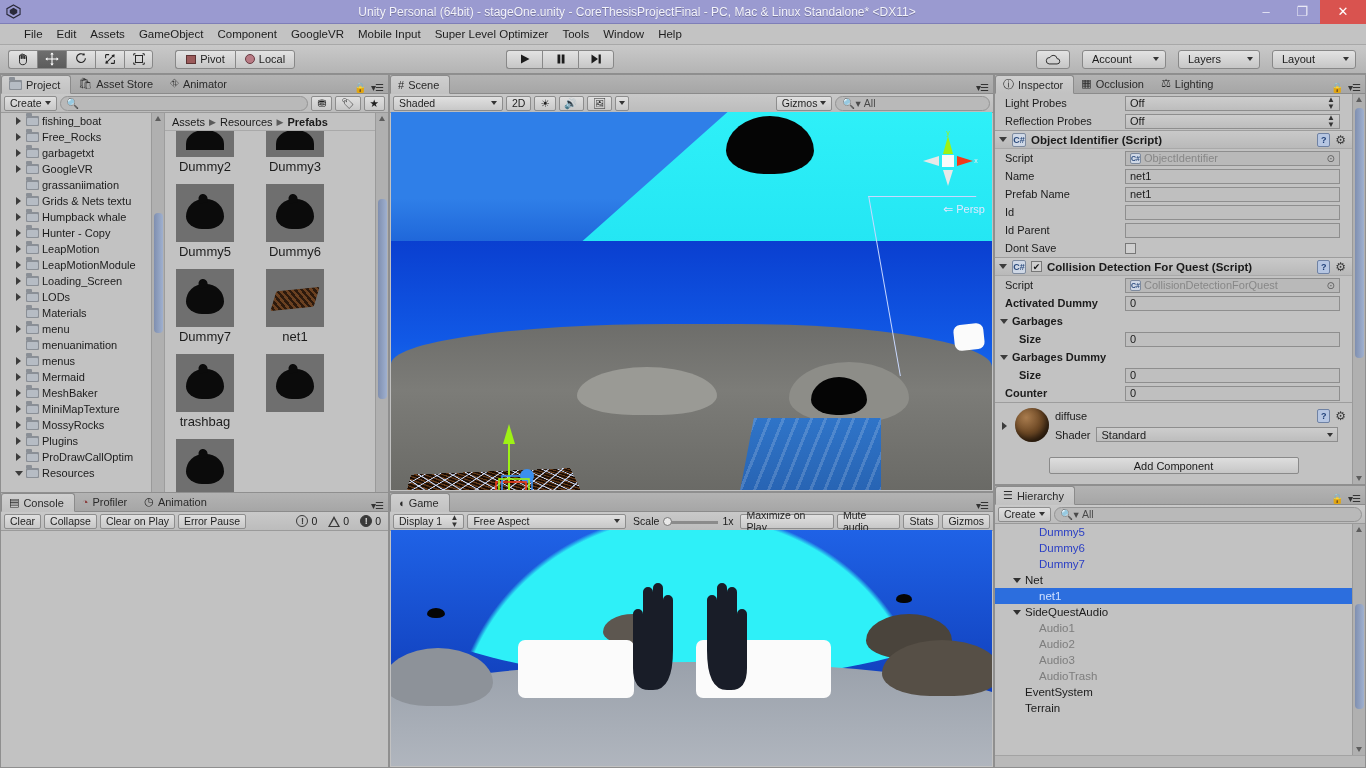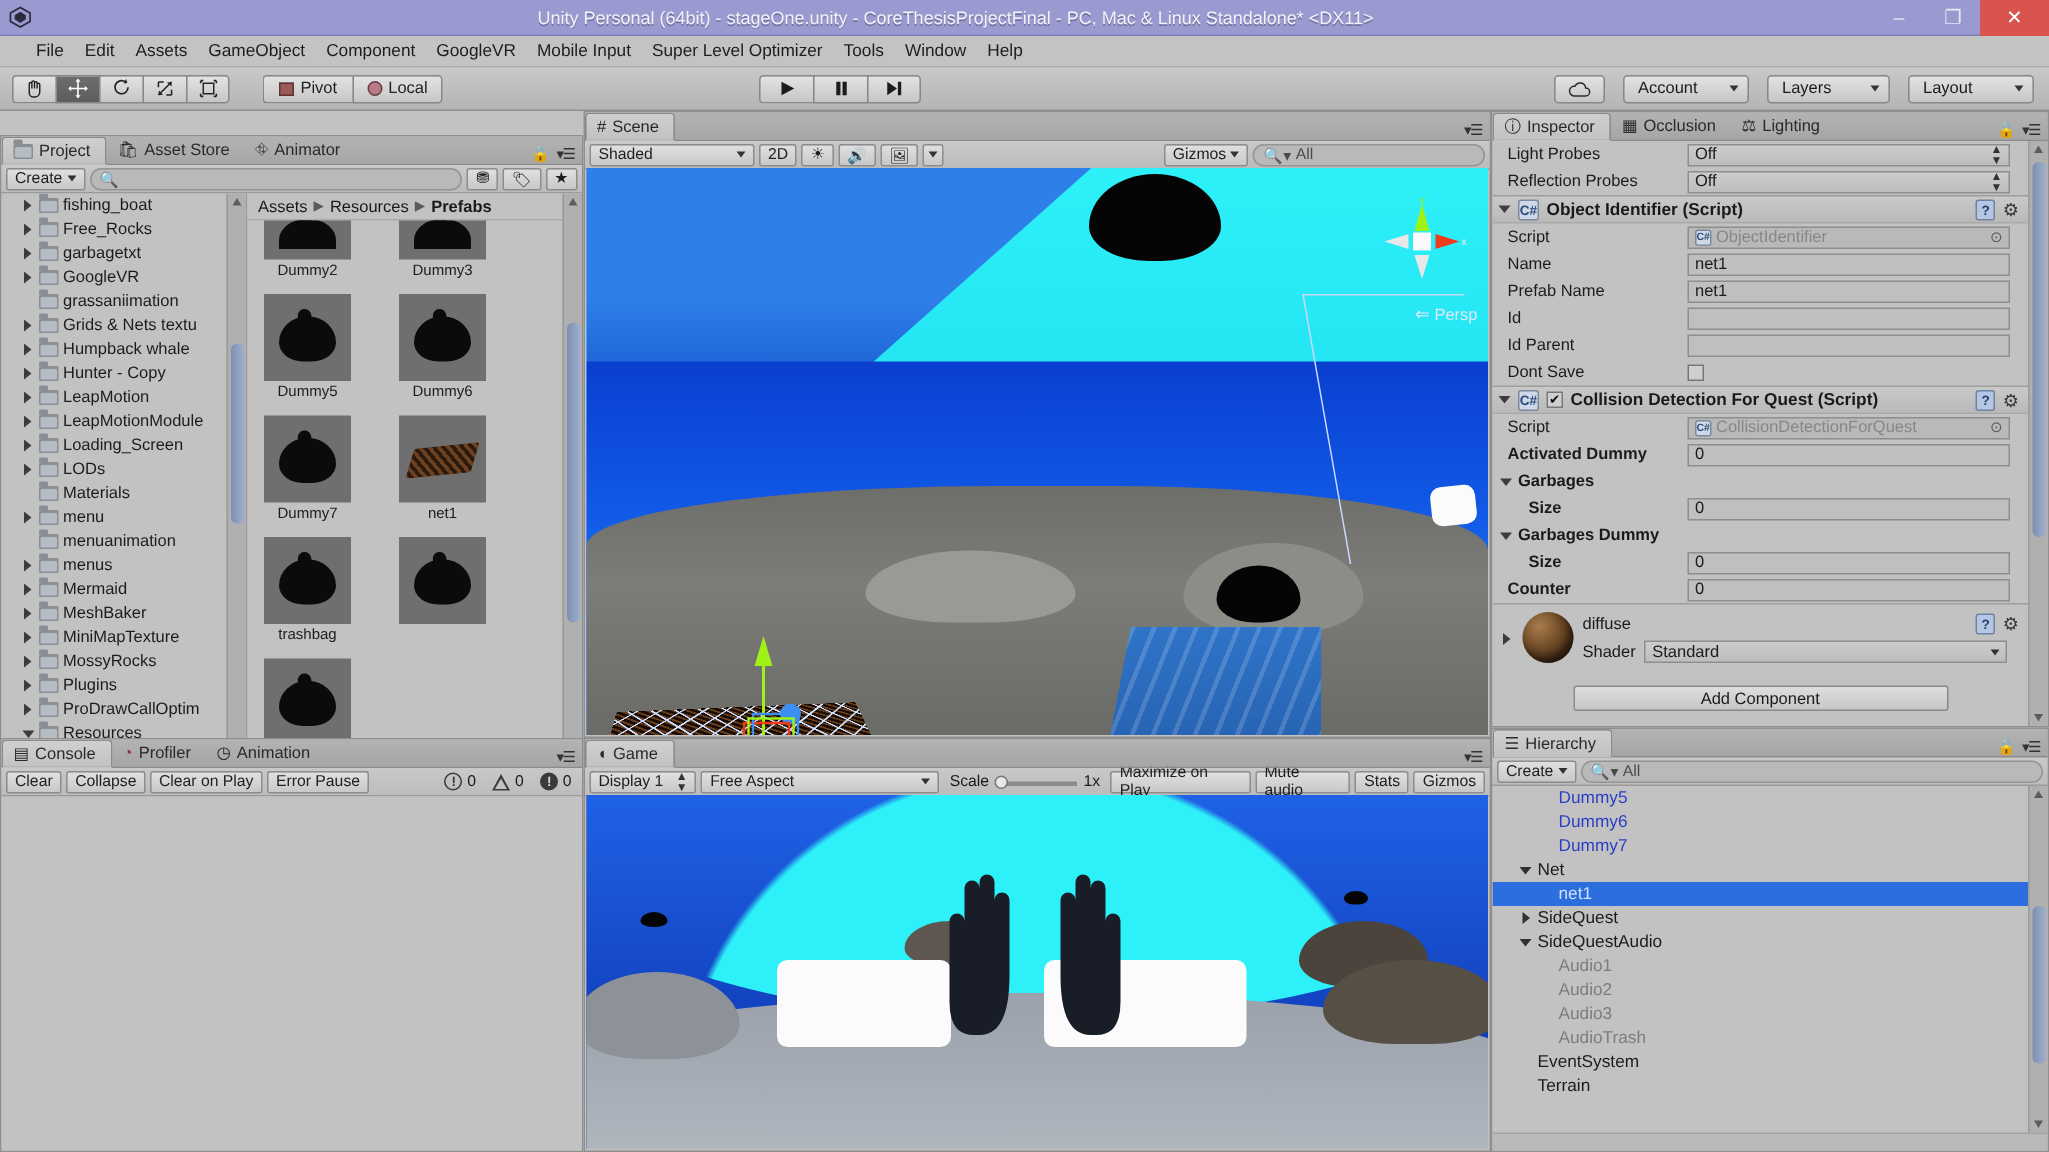--- a/index.html
+++ b/index.html
@@ -105,42 +105,42 @@
     background:linear-gradient(#e0e0e0,#c8c8c8); border:1px solid #8d8d8d;
     border-radius:2px; font-size:10.5px; color:#1e1e1e;
   }
   .searchbox {
     flex:1; height:15px; background:#b9b9b9; border:1px solid #949494;
     border-radius:8px; display:flex; align-items:center; padding:0 6px; gap:3px;
     font-size:10.5px; color:#4a4a4a;
   }
 
   
-  #project { left:0; top:90px; width:389px; height:494px; }
+  #project { left:0; top:74px; width:389px; height:494px; }
   .proj-body { position:absolute; left:0; top:38px; right:0; bottom:0; display:flex; }
   .proj-tree { width:164px; background:#c2c2c2; position:relative; overflow:hidden; border-right:1px solid #9d9d9d;}
   .tree-scroll { position:absolute; inset:0 13px 14px 0; overflow:hidden; }
   .trow { height:16px; display:flex; align-items:center; gap:3px; padding-left:14px; font-size:11px; color:#1c1c1c; white-space:nowrap; }
   .tri { width:8px; height:8px; position:relative; flex:0 0 8px; }
   .tri.r::after { content:""; position:absolute; left:1px; top:0px; border-left:5px solid #3c3c3c; border-top:4px solid transparent; border-bottom:4px solid transparent; }
   .tri.d::after { content:""; position:absolute; left:0px; top:2px; border-top:5px solid #3c3c3c; border-left:4px solid transparent; border-right:4px solid transparent; }
   .tri.none::after { content:none; }
   .folder { width:13px; height:10px; flex:0 0 13px; background:#8a8f96; border-radius:1px; position:relative; }
   .folder::before { content:""; position:absolute; left:0; top:-3px; width:6px; height:3px; background:#8a8f96; border-radius:1px 1px 0 0;}
   .folder::after { content:""; position:absolute; left:1px; top:2px; right:1px; bottom:1px; background:#b6bcc4; border-radius:1px; }
 
   .proj-grid { flex:1; position:relative; background:#c2c2c2; }
   .breadcrumb { height:18px; display:flex; align-items:center; gap:4px; padding-left:7px; font-size:11px; border-bottom:1px solid #a9a9a9; background:#c2c2c2;}
   .breadcrumb .sep { color:#5a5a5a; font-size:9px; }
   .breadcrumb .cur { font-weight:bold; }
   .gridwrap { position:absolute; left:0; right:13px; top:18px; bottom:14px; overflow:hidden; }
   .gridinner { position:relative; padding:0 0 0 8px; margin-top:-32px; display:flex; flex-wrap:wrap; gap:0 26px;}
   .cell { width:64px; margin-bottom:10px; text-align:center; }
   .cell .thumb { width:58px; height:58px; margin:0 auto; background:#6f6f6f; position:relative; overflow:hidden;}
-  .cell .lbl { font-size:10px; margin-top:2px; color:#1c1c1c; white-space:nowrap;}
+  .cell .lbl { font-size:13px; margin-top:2px; color:#1c1c1c; white-space:nowrap;}
   .bag { position:absolute; left:50%; top:52%; transform:translate(-50%,-50%); width:38px; height:30px; background:#0b0b0b; border-radius:48% 48% 42% 42%/58% 58% 42% 42%; }
   .bag::after { content:""; position:absolute; left:46%; top:-5px; width:9px; height:9px; background:#0b0b0b; border-radius:50% 50% 20% 20%; transform:translateX(-50%) rotate(-8deg); }
   .bag.cut { border-radius:48% 48% 0 0/70% 70% 0 0; height:20px; top:70%; }
   .netthumb { position:absolute; left:8px; top:20px; width:42px; height:20px;
     background:repeating-linear-gradient(45deg,#6b3f1d 0 2px,#2a1608 2px 4px),#53341a;
     transform: skewX(-22deg) rotate(-6deg); border-radius:2px; opacity:.95;}
 
   
   .vscroll { position:absolute; right:0; top:0; bottom:0; width:13px; background:#b0b0b0; border-left:1px solid #9a9a9a; }
   .vthumb { position:absolute; left:2px; width:9px; border-radius:4px; background:linear-gradient(90deg,#7f8fb0,#9fb0cf); }
@@ -978,24 +978,20 @@
           </div>
           <div class="hrow" style="padding-left: 18px;">
             <span class="htri d"></span>
             <span>Net</span>
           </div>
           <div class="hrow prefab sel" style="padding-left: 32px;">
             <span class="htri none"></span>
             <span>net1</span>
           </div>
           <div class="hrow" style="padding-left: 18px;">
-            <span class="htri r"></span>
-            <span>SideQuest</span>
-          </div>
-          <div class="hrow" style="padding-left: 18px;">
             <span class="htri d"></span>
             <span>SideQuestAudio</span>
           </div>
           <div class="hrow dim" style="padding-left: 32px;">
             <span class="htri none"></span>
             <span>Audio1</span>
           </div>
           <div class="hrow dim" style="padding-left: 32px;">
             <span class="htri none"></span>
             <span>Audio2</span>

